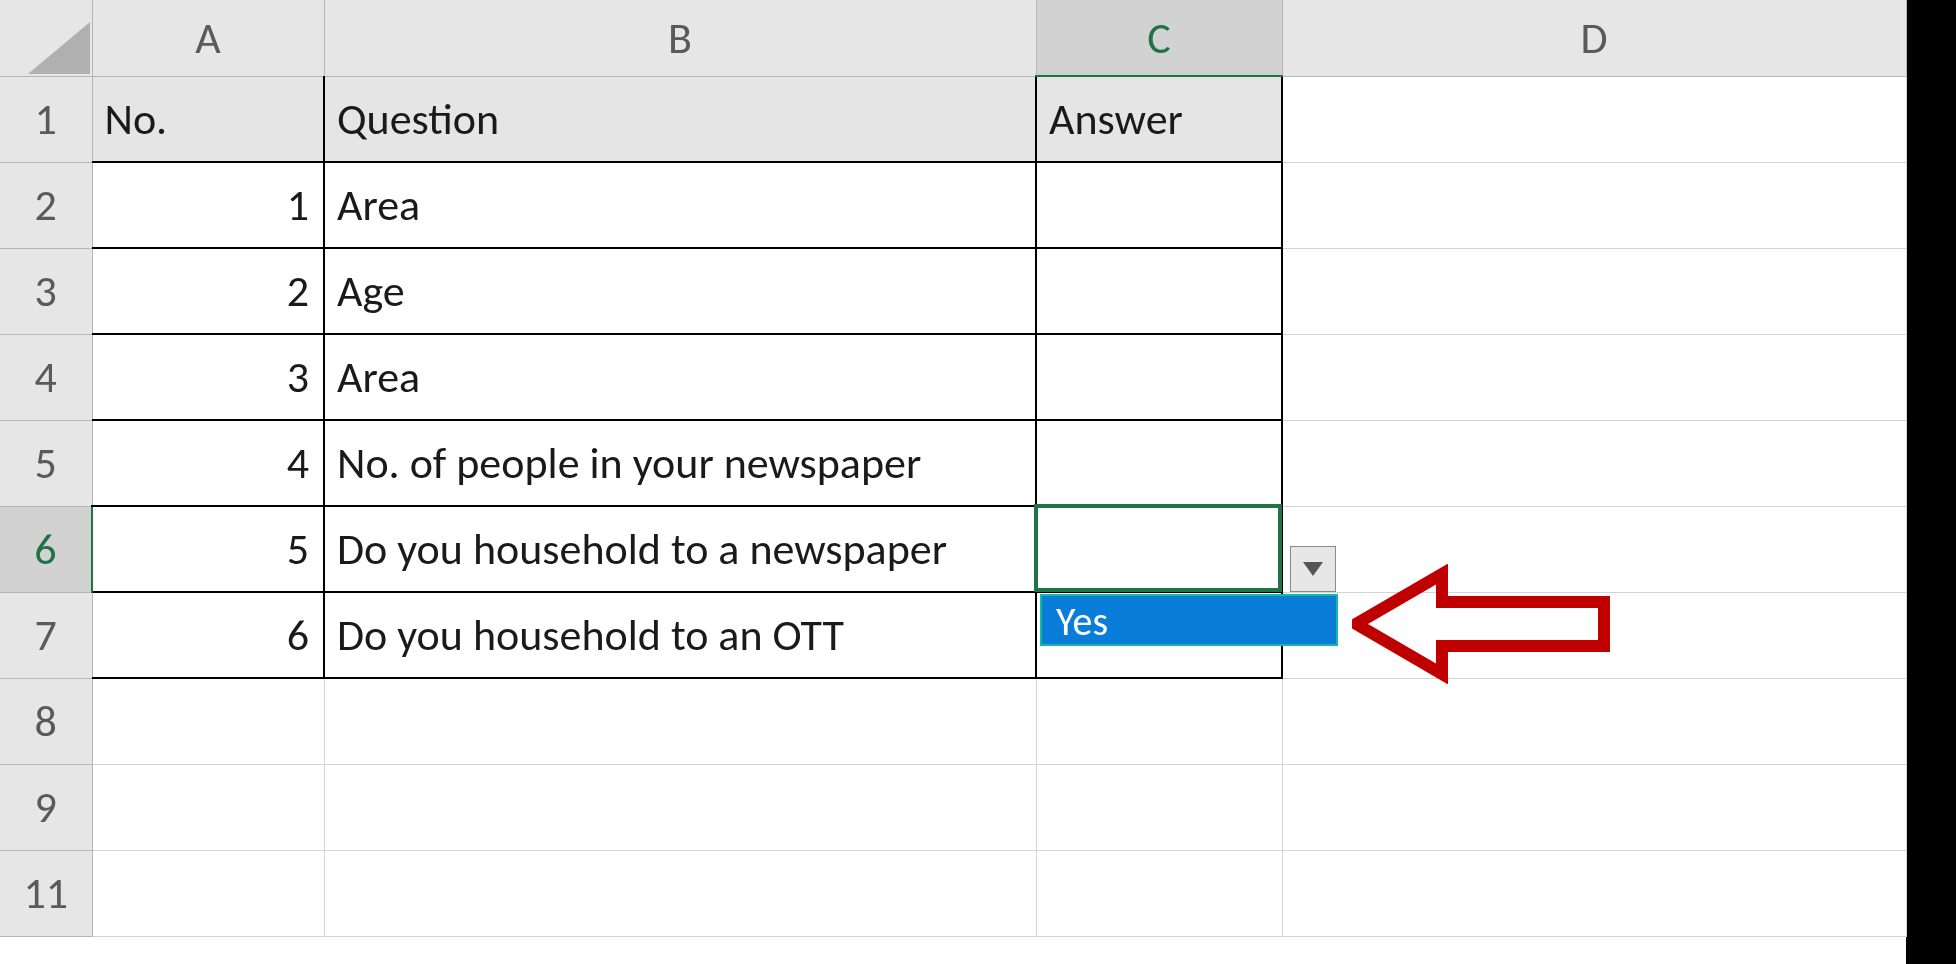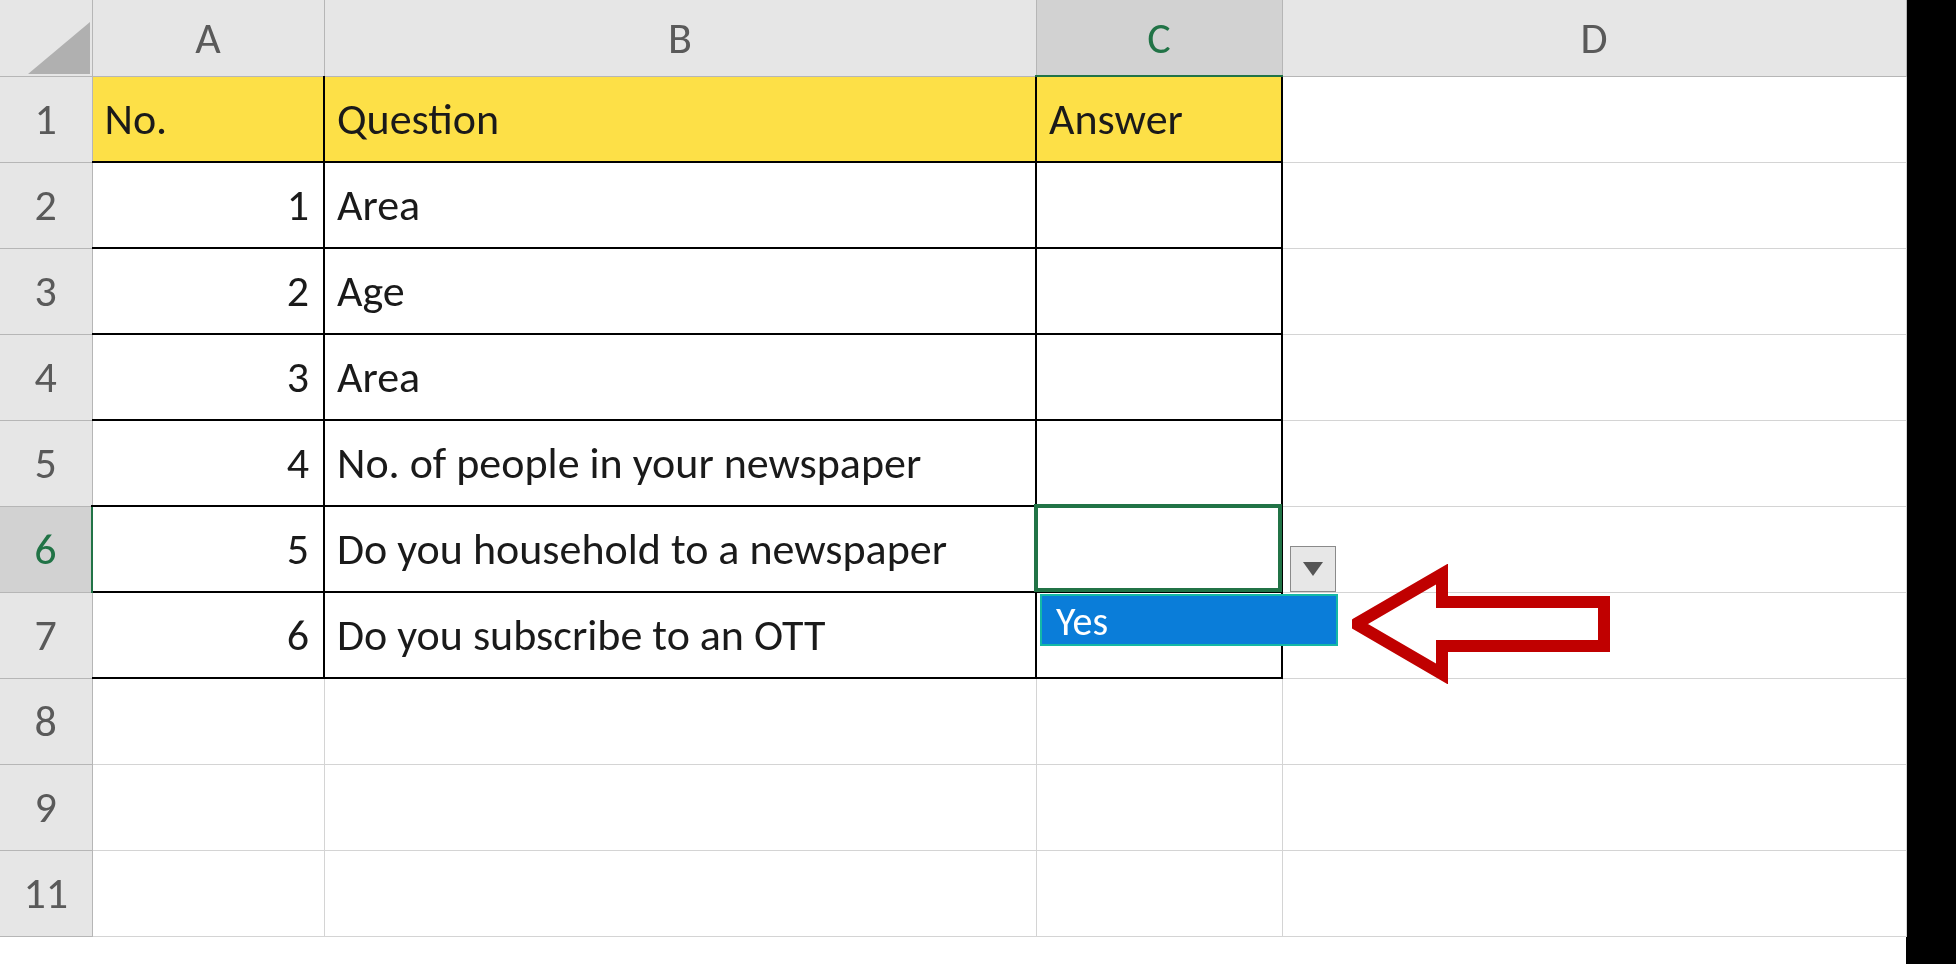--- a/index.html
+++ b/index.html
@@ -95,21 +95,21 @@
     font-size: 44px;
     color: #1a1a1a;
     padding-left: 8px;
     padding-right: 8px;
     vertical-align: middle;
     background: #fff;
     overflow: hidden;
     white-space: nowrap;
   }
   .cell.header-row {
-    background: #fde047;
+    background: #e5e5e5;
     border: 1px solid #000;
     border-right: 2px solid #000;
     border-bottom: 2px solid #000;
   }
   .cell.boxed {
     border: 1px solid #000;
     border-right: 2px solid #000;
     border-bottom: 2px solid #000;
   }
   .cell.num { text-align: right; padding-right: 14px; }
@@ -230,21 +230,21 @@
       <td class="rowhdr selected">6</td>
       <td class="cell boxed num">5</td>
       <td class="cell boxed text">Do you household to a newspaper</td>
       <td class="cell boxed text"></td>
       <td class="cell"></td>
     </tr>
 
     <tr class="row-body">
       <td class="rowhdr">7</td>
       <td class="cell boxed num">6</td>
-      <td class="cell boxed text">Do you subscribe to an OTT</td>
+      <td class="cell boxed text">Do you household to an OTT</td>
       <td class="cell boxed text"></td>
       <td class="cell"></td>
     </tr>
 
     <tr class="row-body">
       <td class="rowhdr">8</td>
       <td class="cell"></td>
       <td class="cell"></td>
       <td class="cell"></td>
       <td class="cell"></td>

